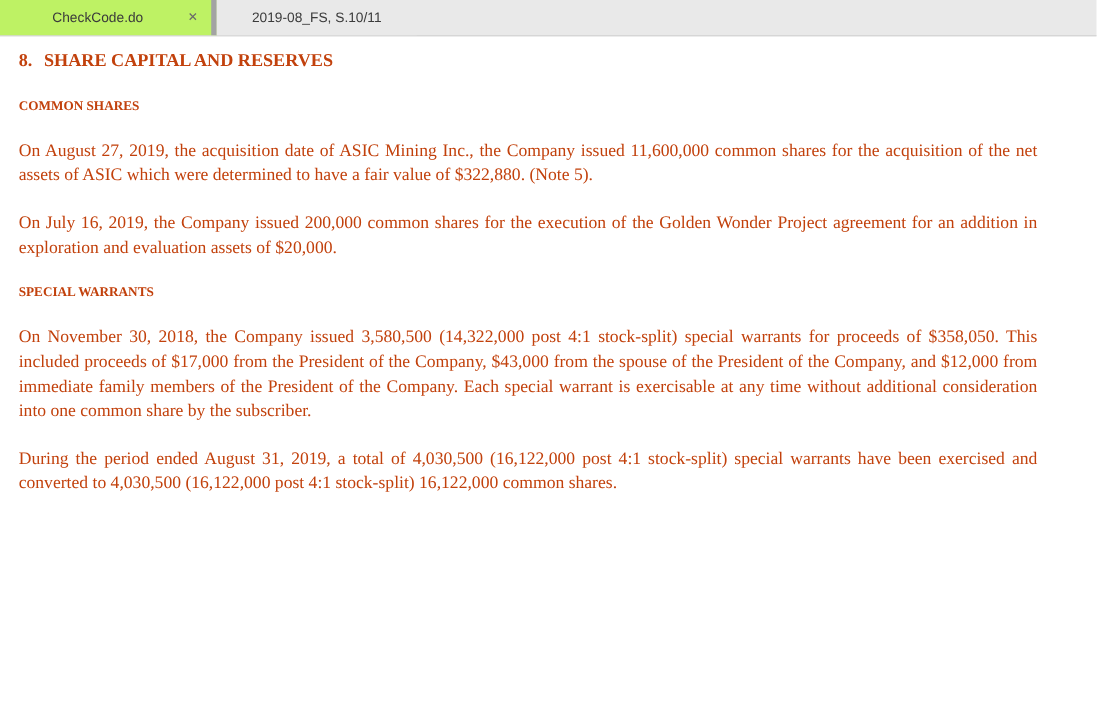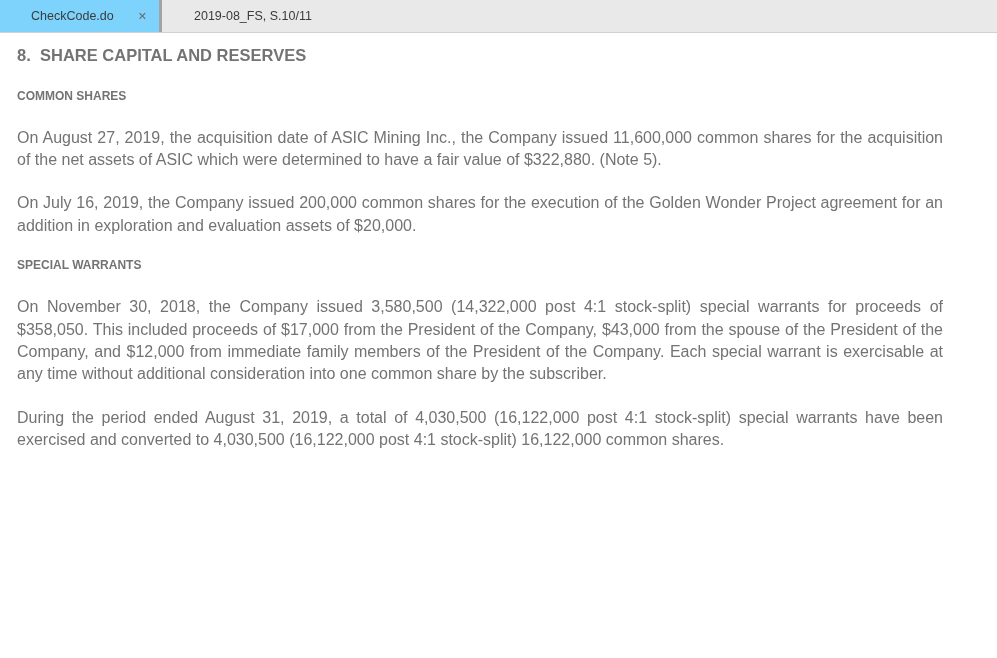--- a/index.html
+++ b/index.html
@@ -20,23 +20,23 @@
   }
   .tab {
     display: flex;
     align-items: center;
     font-size: 12.5px;
     color: #3b3b3b;
     cursor: default;
     white-space: nowrap;
   }
   .tab-first {
-    width: 162px;
-    background: #7dd3fc;
-    border-right: 3px solid #a3a3a3;
+    width: 197px;
+    background: #bef264;
+    border-right: 5px solid #a3a3a3;
   }
   .tab-first .tab-label {
     flex: 1;
     text-align: center;
     padding-left: 14px;
   }
   .tab-close {
     margin-right: 9px;
     margin-left: 4px;
     font-size: 11px;
@@ -45,24 +45,24 @@
     line-height: 1;
     padding: 2px 3px;
   }
   .tab-second {
     background: #e9e9e9;
     padding: 0 32px;
   }
   
   .doc {
     padding: 12px 54px 0 17px;
-    font-family: Liberation Sans, sans-serif;
+    font-family: Liberation Serif, serif;
     font-size: 16px;
     line-height: 1.4;
-    color: #737373;
+    color: #c2410c;
   }
   .doc h1 {
     font-size: 16.5px;
     font-weight: bold;
     margin-bottom: 23px;
     line-height: 1.25;
   }
   .section-num {
     display: inline-block;
     width: 23px;

